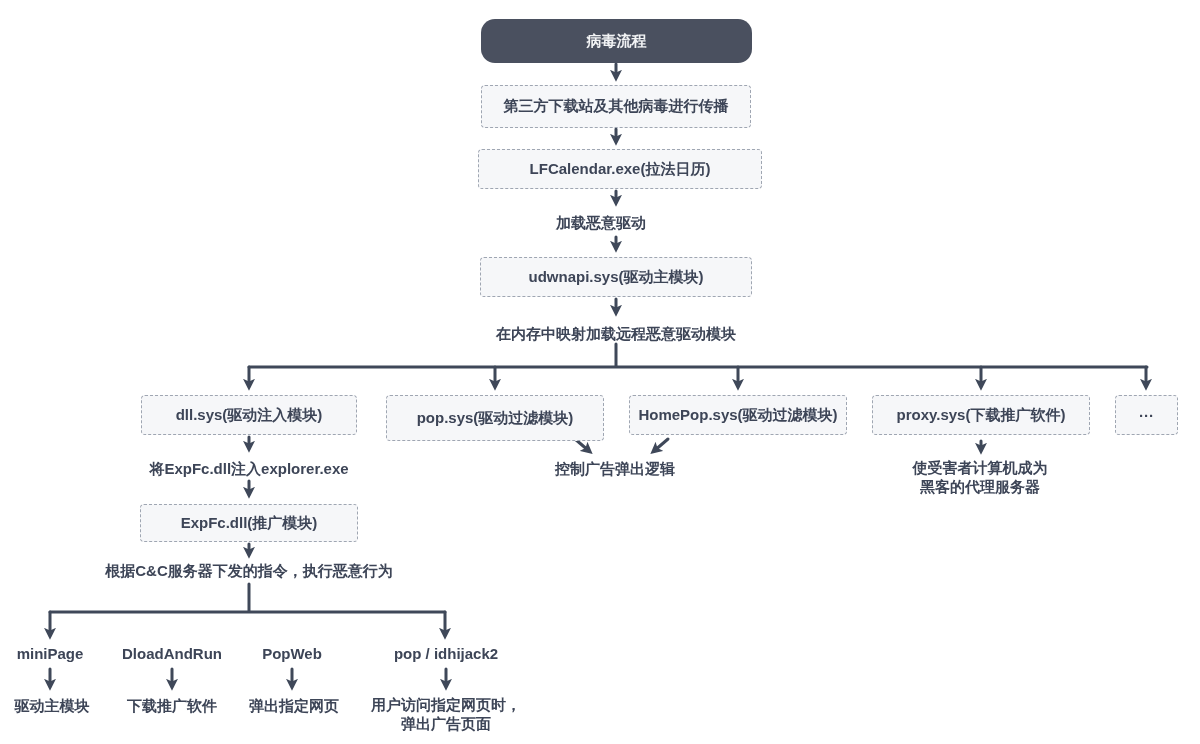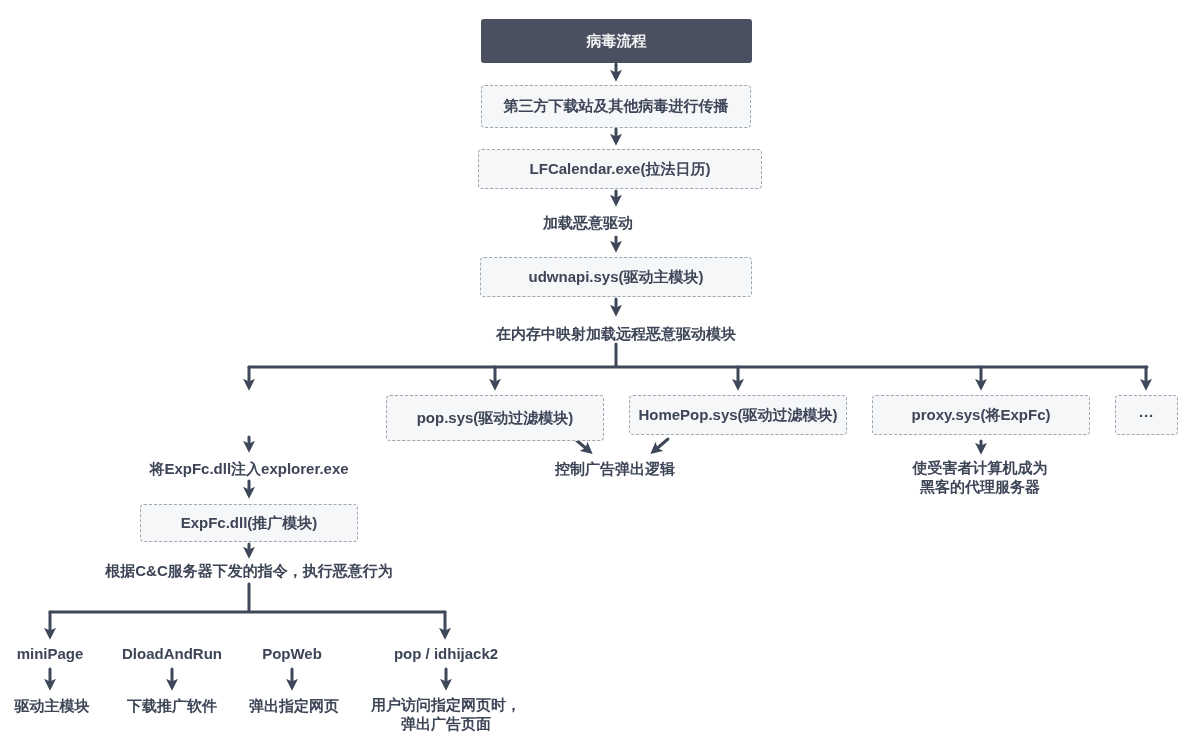--- a/index.html
+++ b/index.html
@@ -6,21 +6,21 @@
   html,body { background:#ffffff; }
   body { font-family:"Liberation Sans","DejaVu Sans",sans-serif; }
   .canvas { position:relative; width:1200px; height:744px; background:#ffffff; overflow:hidden; }
   .svg-layer { position:absolute; left:0; top:0; width:1200px; height:744px; }
   .conn { stroke:var(--arrow,#3f4859); stroke-width:3; fill:none; stroke-linecap:round; }
   .ahp { fill:var(--arrow,#3f4859); }
   .node { position:absolute; display:flex; align-items:center; justify-content:center;
           font-weight:bold; font-size:15px; color:var(--text,#3d4557); text-align:center;
           white-space:nowrap; }
   .header-box { background:var(--header-bg,#4a505f); color:var(--header-text,#f2f3f5);
-                border-radius:3px; }
+                border-radius:14px; }
   .dashed-box { background:var(--box-bg,#f6f7f9); border:1px dashed var(--box-border,#9fa6b2);
                 border-radius:4px; }
   .label { position:absolute; transform:translateX(-50%); font-weight:bold; font-size:15px;
            color:var(--text,#3d4557); text-align:center; white-space:nowrap; line-height:19px; }
 </style>
 </head>
 <body>
 
 <div class="canvas">
 
@@ -62,29 +62,30 @@
     <path class="conn" marker-end="url(#ah)" d="M292,669 V686"></path>
     <path class="conn" marker-end="url(#ah)" d="M446,669 V686"></path>
   </svg>
 
   <div class="node header-box" style="left:481px;top:19px;width:271px;height:44px;">病毒流程</div>
 
   <div class="node dashed-box" style="left:481px;top:85px;width:270px;height:43px;">第三方下载站及其他病毒进行传播</div>
 
   <div class="node dashed-box" style="left:478px;top:149px;width:284px;height:40px;">LFCalendar.exe(拉法日历)</div>
 
-  <div class="label" style="left:588px;top:213px;">加载恶意驱动</div>
+  <div class="label" style="left:601px;top:213px;">加载恶意驱动</div>
 
   <div class="node dashed-box" style="left:480px;top:257px;width:272px;height:40px;">udwnapi.sys(驱动主模块)</div>
 
   <div class="label" style="left:616px;top:324px;">在内存中映射加载远程恶意驱动模块</div>
 
+  <div class="node dashed-box" style="left:141px;top:395px;width:216px;height:40px;">dll.sys(驱动注入模块)</div>
   <div class="node dashed-box" style="left:386px;top:395px;width:218px;height:46px;">pop.sys(驱动过滤模块)</div>
   <div class="node dashed-box" style="left:629px;top:395px;width:218px;height:40px;">HomePop.sys(驱动过滤模块)</div>
-  <div class="node dashed-box" style="left:872px;top:395px;width:218px;height:40px;">proxy.sys(将ExpFc)</div>
+  <div class="node dashed-box" style="left:872px;top:395px;width:218px;height:40px;">proxy.sys(下载推广软件)</div>
   <div class="node dashed-box" style="left:1115px;top:395px;width:63px;height:40px;">···</div>
 
   <div class="label" style="left:249px;top:459px;">将ExpFc.dll注入explorer.exe</div>
   <div class="label" style="left:615px;top:459px;">控制广告弹出逻辑</div>
   <div class="label" style="left:980px;top:458px;">
     <span style="display:block;">使受害者计算机成为</span>
     <span style="display:block;">黑客的代理服务器</span>
   </div>
 
   <div class="node dashed-box" style="left:140px;top:504px;width:218px;height:38px;">ExpFc.dll(推广模块)</div>

